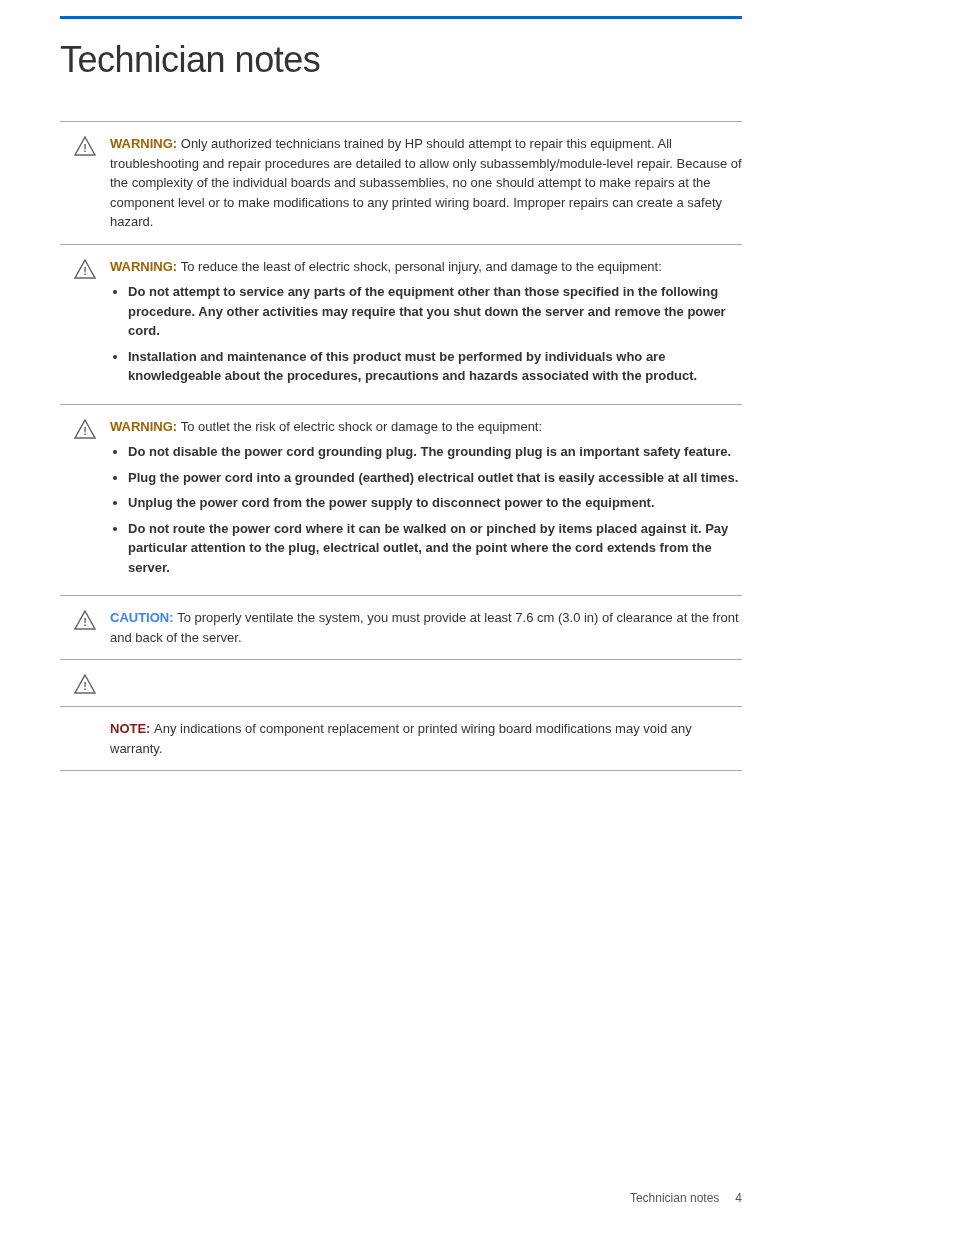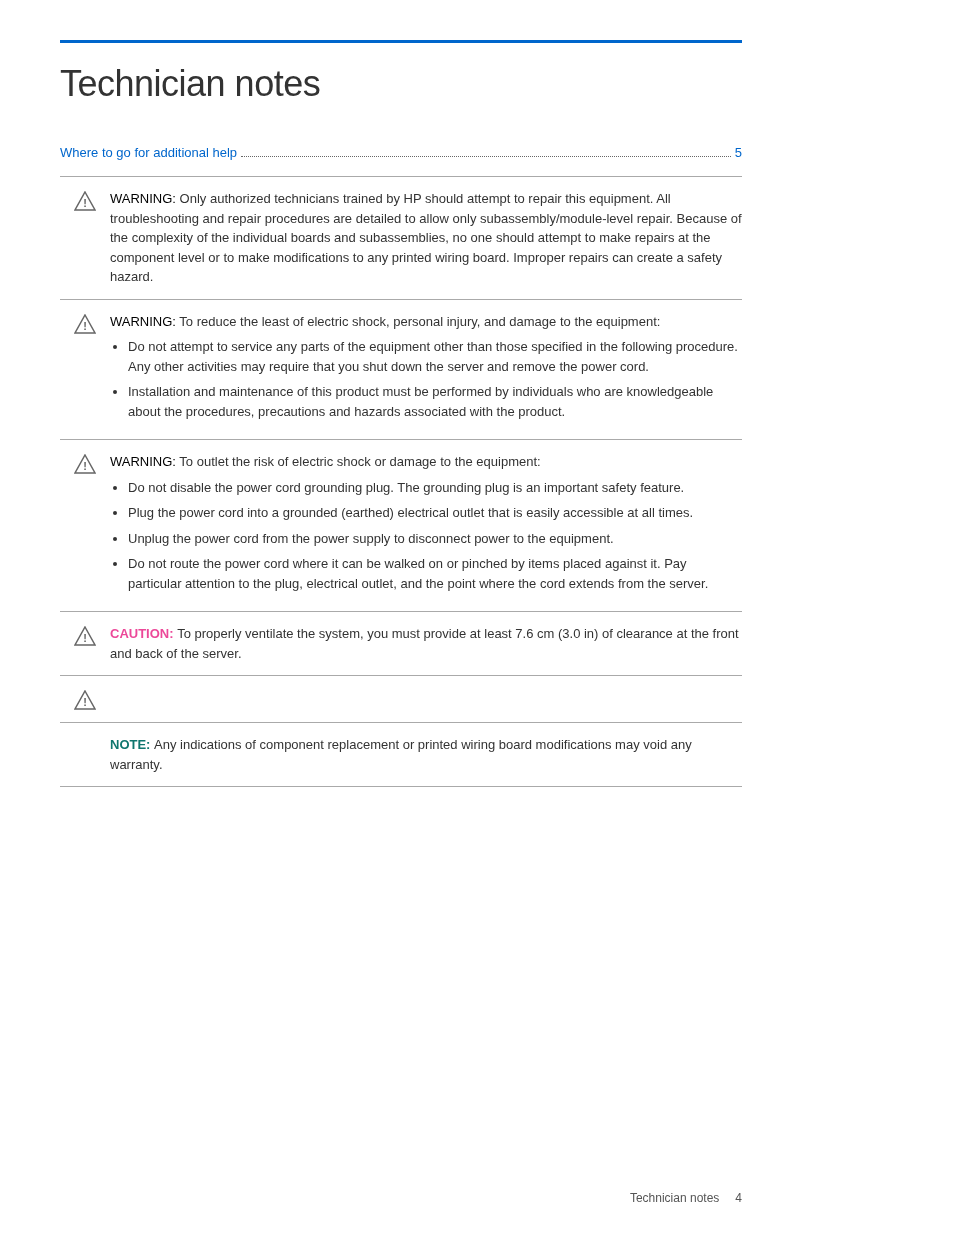--- a/index.html
+++ b/index.html
@@ -14,21 +14,21 @@
       color: #333;
       background: #fff;
       width: 954px;
       min-height: 1235px;
       padding: 0;
     }
 
     .page {
       width: 802px;
       min-height: 1235px;
-      padding: 40px 60px 60px 60px;
+      padding: 16px 60px 60px 60px;
       position: relative;
     }
 
     .top-rule {
       border-top: 3px solid #0066cc;
       margin-bottom: 20px;
     }
 
     .page-title {
       font-size: 36px;
@@ -95,37 +95,38 @@
       height: 20px;
     }
 
     .warning-content {
       flex: 1;
       font-size: 13px;
       line-height: 1.5;
     }
 
     .warning-label {
-      font-weight: normal;
-      color: #000000;
+      font-weight: bold;
+      color: #a16207;
     }
 
     .caution-label {
       font-weight: bold;
-      color: #ec4899;
+      color: #3b82f6;
     }
 
     .note-label {
       font-weight: bold;
-      color: #0f766e;
+      color: #7f1d1d;
     }
 
     .warning-content ul {
       margin-top: 6px;
       margin-left: 18px;
+      font-weight: bold;
     }
 
     .warning-content ul li {
       margin-bottom: 6px;
       line-height: 1.5;
     }
 
     .footer {
       position: absolute;
       bottom: 30px;
@@ -142,25 +143,20 @@
   </style>
 </head>
 <body>
 
 <div class="page">
   <div class="top-rule"></div>
 
   <h1 class="page-title">Technician notes</h1>
 
   <div class="toc-section">
-    <div class="toc-entry">
-      <span class="toc-title">Where to go for additional help</span>
-      <span class="toc-dots"></span>
-      <span class="toc-page">5</span>
-    </div>
   </div>
 
   <div class="warning-block">
     <div class="warning-icon">
       <svg class="triangle-icon" viewBox="0 0 22 20" xmlns="http://www.w3.org/2000/svg">
         <polygon points="11,1 21,19 1,19" fill="none" stroke="#666" stroke-width="1.5"></polygon>
         <text x="11" y="16" text-anchor="middle" font-size="11" font-weight="bold" fill="#666">!</text>
       </svg>
     </div>
     <div class="warning-content">

